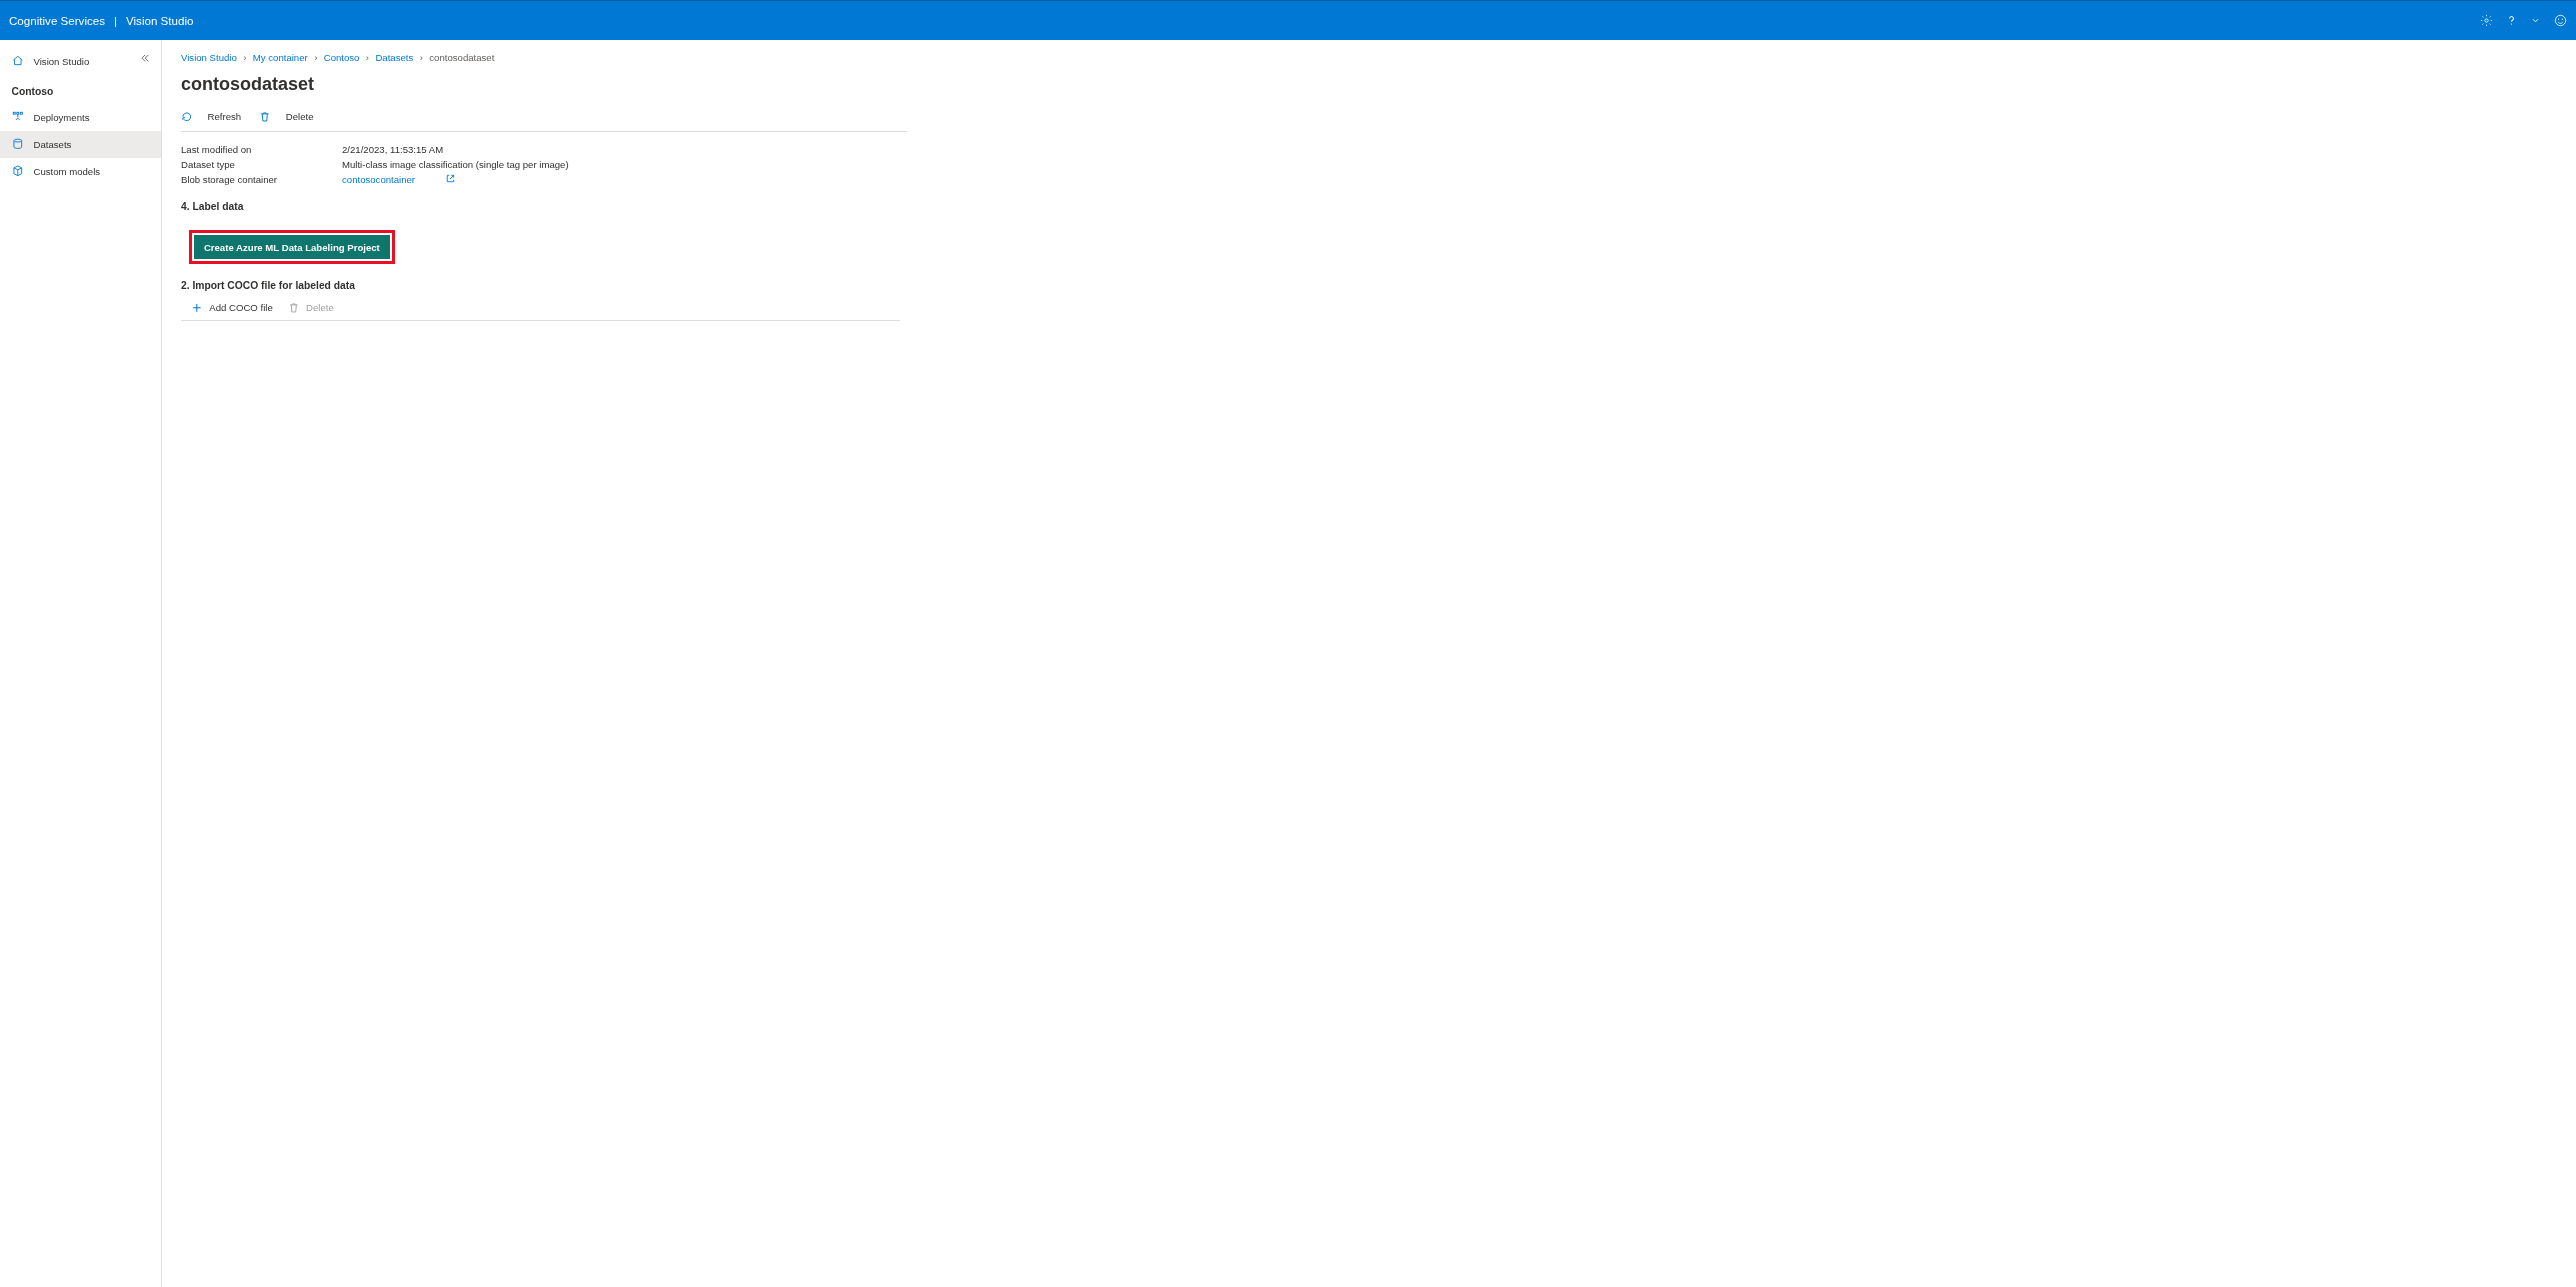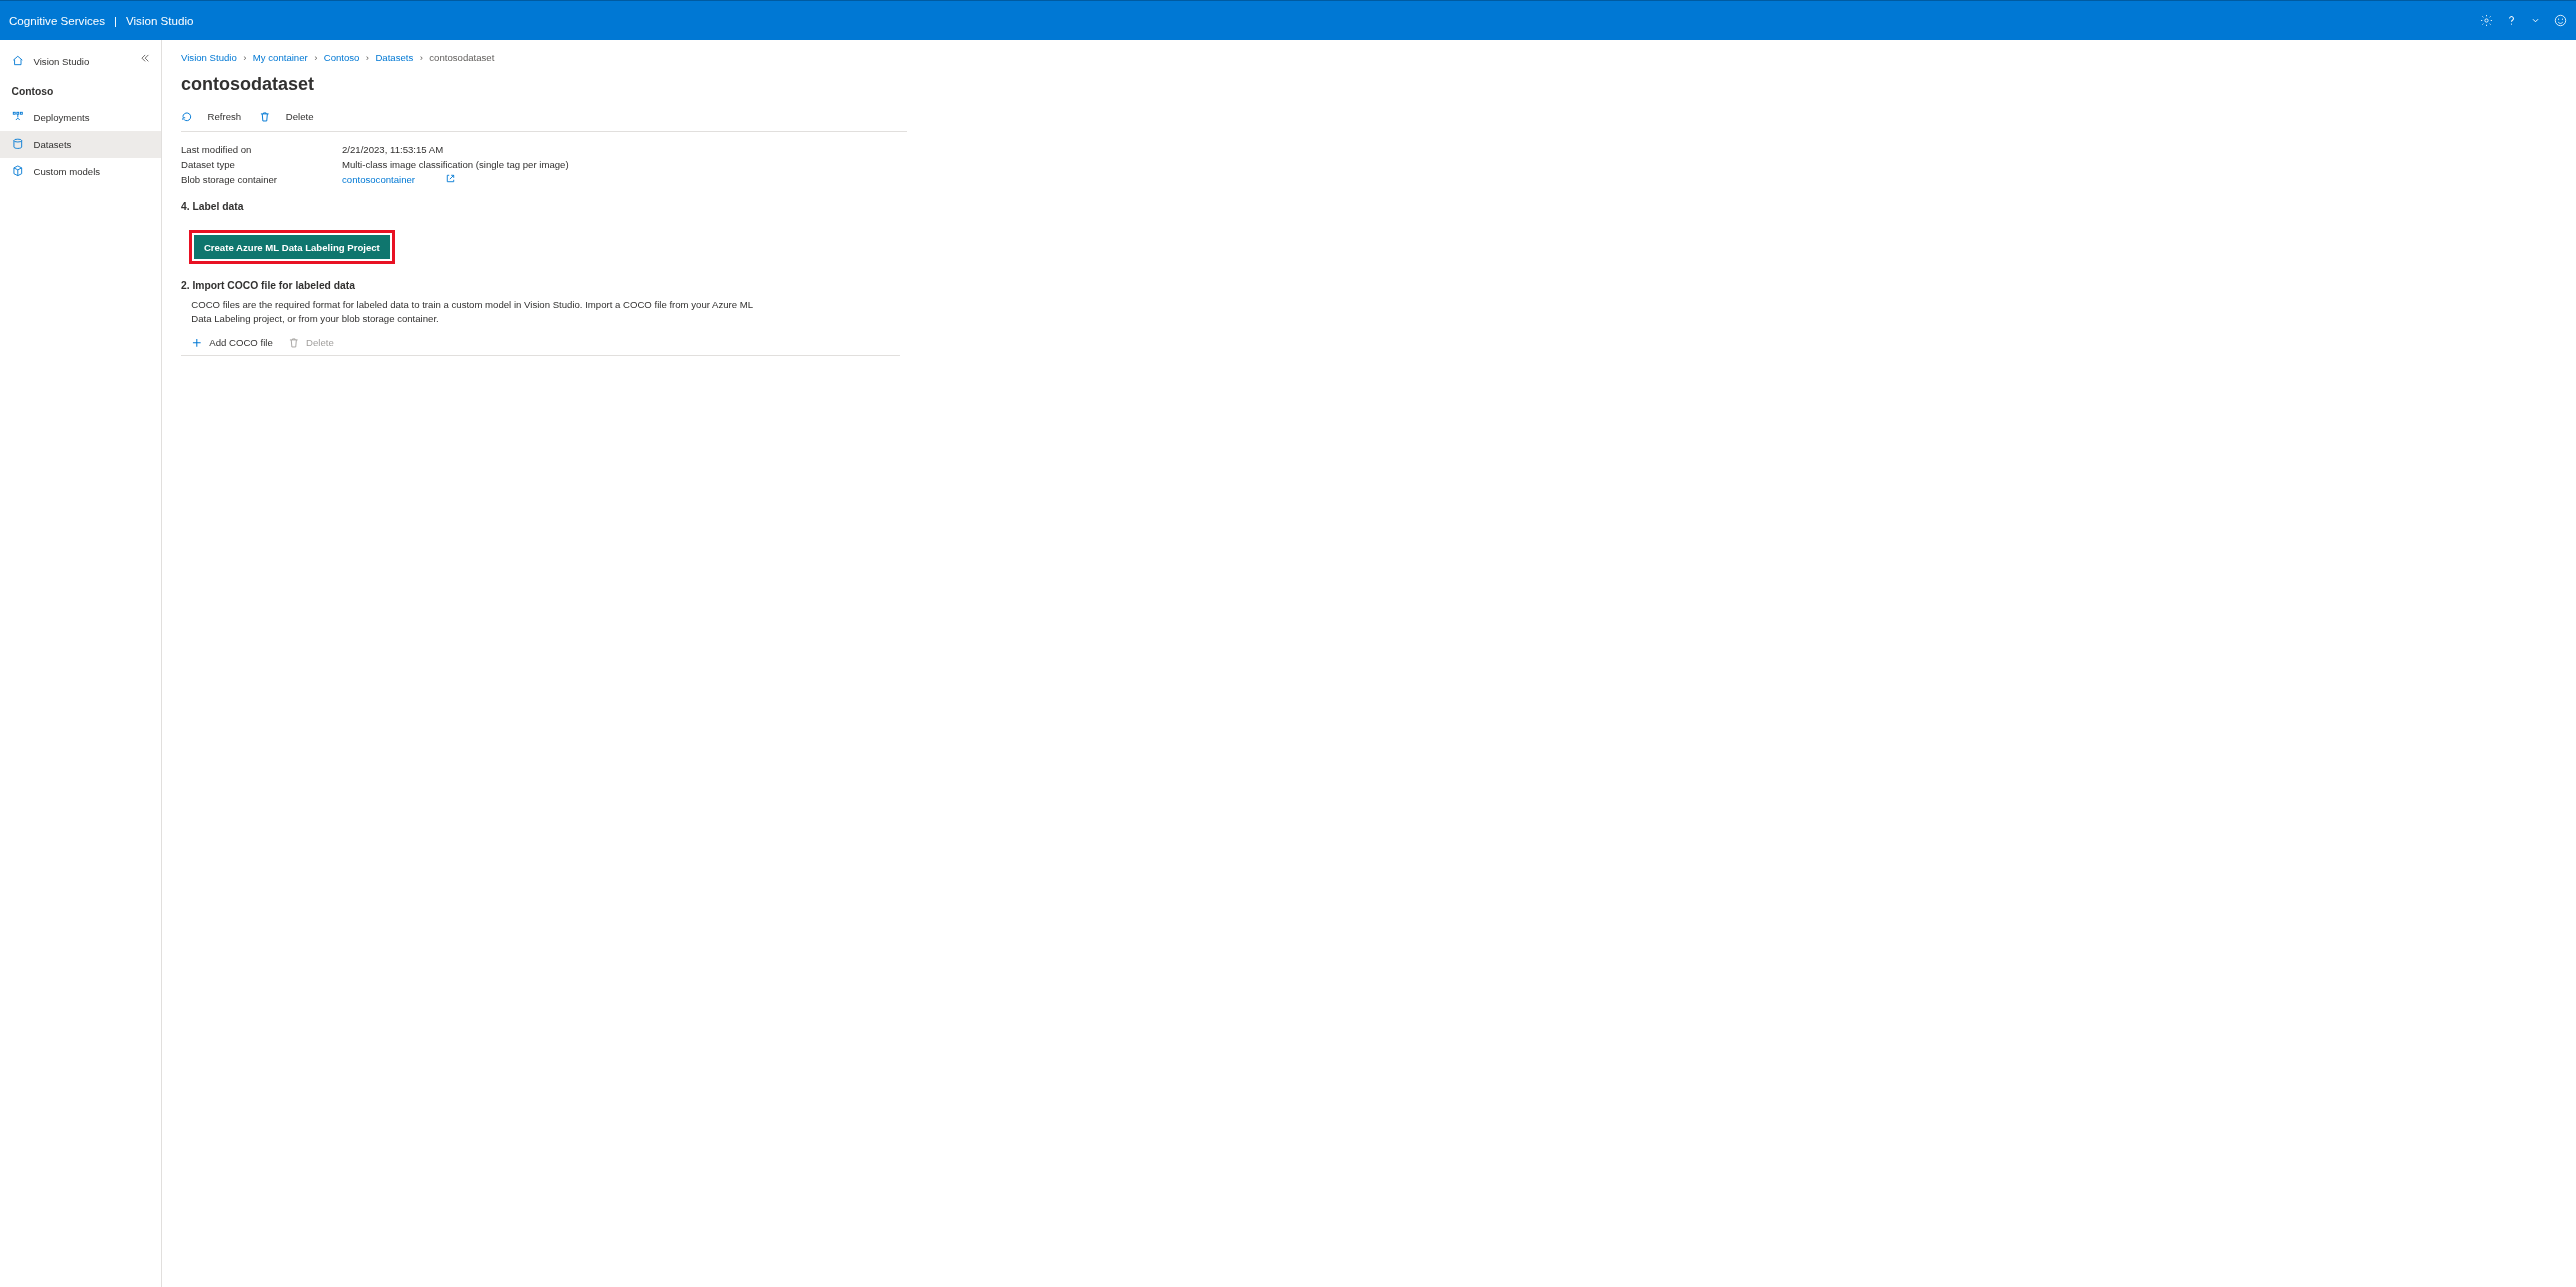--- a/index.html
+++ b/index.html
@@ -396,21 +396,20 @@
 
     <div class="section">
       <div class="section-heading">4. Label data</div>
       <span class="primary-btn-highlight">
         <button class="primary-btn">Create Azure ML Data Labeling Project</button>
       </span>
     </div>
 
     <div class="section">
       <div class="section-heading">2. Import COCO file for labeled data</div>
-      <div class="section-body">COCO files are the required format for labeled data to train a custom model in Vision Studio. Import a COCO file from your Azure ML Data Labeling project, or from your blob storage container.</div>
       <div class="action-row">
         <div class="action-link enabled">
           <span class="a-icon">
             <svg width="11.6" height="11.6" viewBox="0 0 18 18" fill="none" stroke="currentColor" stroke-width="1.6">
               <path d="M9 3v12M3 9h12"></path>
             </svg>
           </span>
           <span>Add COCO file</span>
         </div>
         <div class="action-link disabled">

